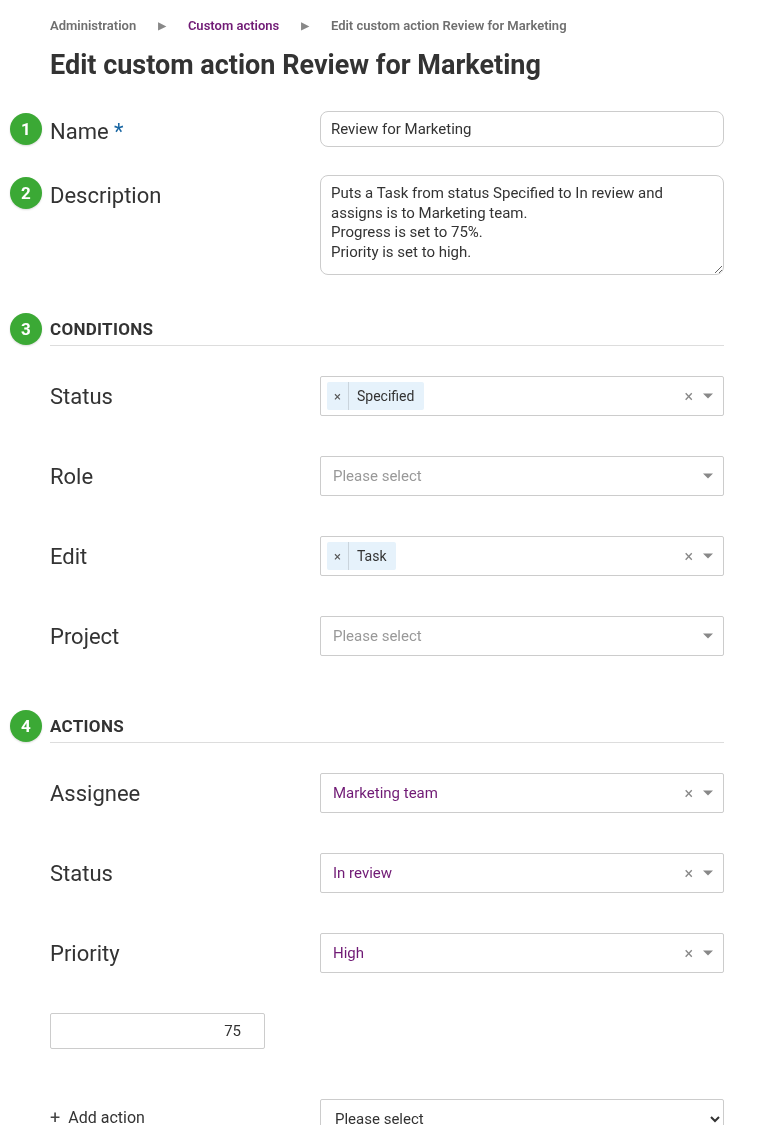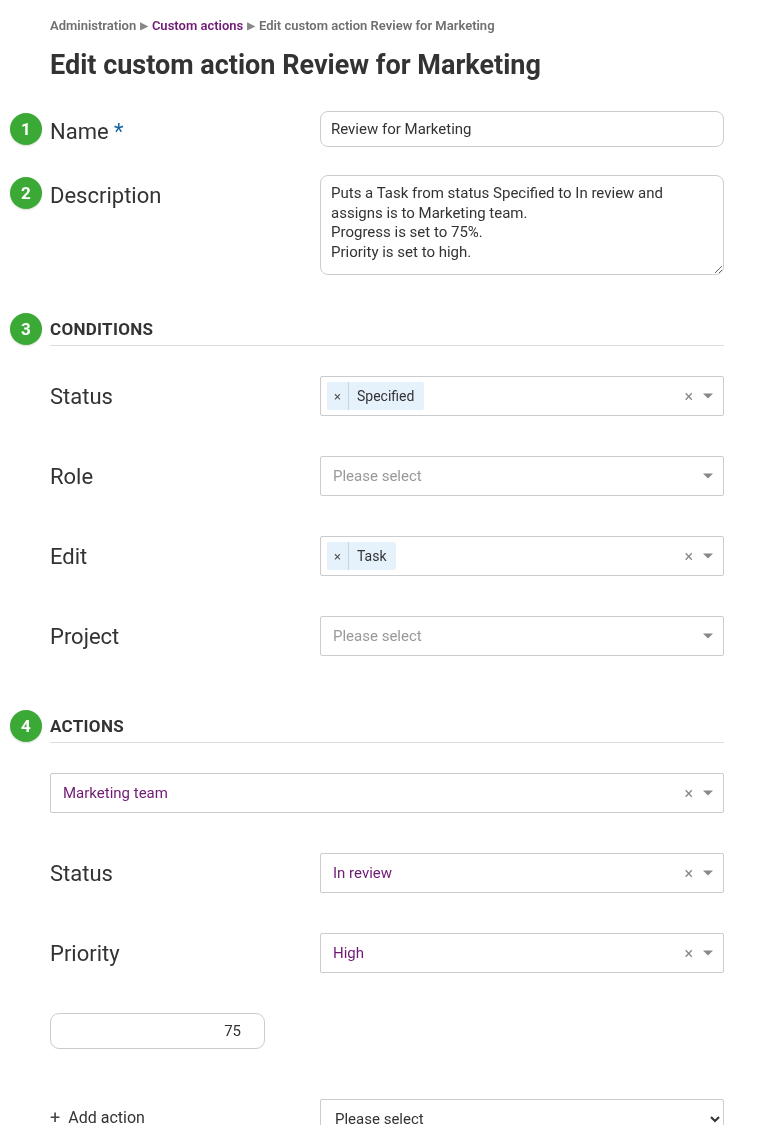--- a/index.html
+++ b/index.html
@@ -12,21 +12,21 @@
     font-size: 15px;
   }
   .breadcrumb {
     font-size: 13px;
     font-weight: 600;
     color: #6f6f6f;
     margin-bottom: 16px;
     display: flex;
     align-items: center;
     flex-wrap: wrap;
-    gap: 4px;
+    gap: 22px;
   }
   .breadcrumb a { color: #701a75; text-decoration: none; cursor: pointer; }
   .breadcrumb .sep { color: #888; font-size: 10px; }
   h1 {
     font-size: 27px;
     font-weight: 700;
     color: #333;
     margin-bottom: 30px;
   }
   .form-row {
@@ -117,21 +117,21 @@
     border-left: 5px solid transparent;
     border-right: 5px solid transparent;
     border-top: 5px solid #888;
   }
   .num-wrap {
     display: flex; justify-content: flex-start;
   }
   .num-input {
     width: 215px;
     border: 1px solid #ccc;
-    border-radius: 9px;
+    border-radius: 2px;
     padding: 8px 8px;
     font-size: 15px;
     text-align: right;
     font-family: inherit;
     color: #333;
   }
   .native-select {
     width: 100%;
     border: 1px solid #ccc;
     border-radius: 2px;
@@ -262,20 +262,21 @@
     </div>
   </div>
 </div>
 
 <div class="section-header">
   <div class="badge on-header">4</div>
   <span>ACTIONS</span>
 </div>
 
 <div class="form-row">
+  <div class="label-col">Assignee</div>
   <div class="input-col">
     <div class="multiselect">
       <span class="value-plain">Marketing team</span>
       <span class="ms-controls">
         <span class="clear-x">×</span>
         <span class="caret"></span>
       </span>
     </div>
   </div>
 </div>

